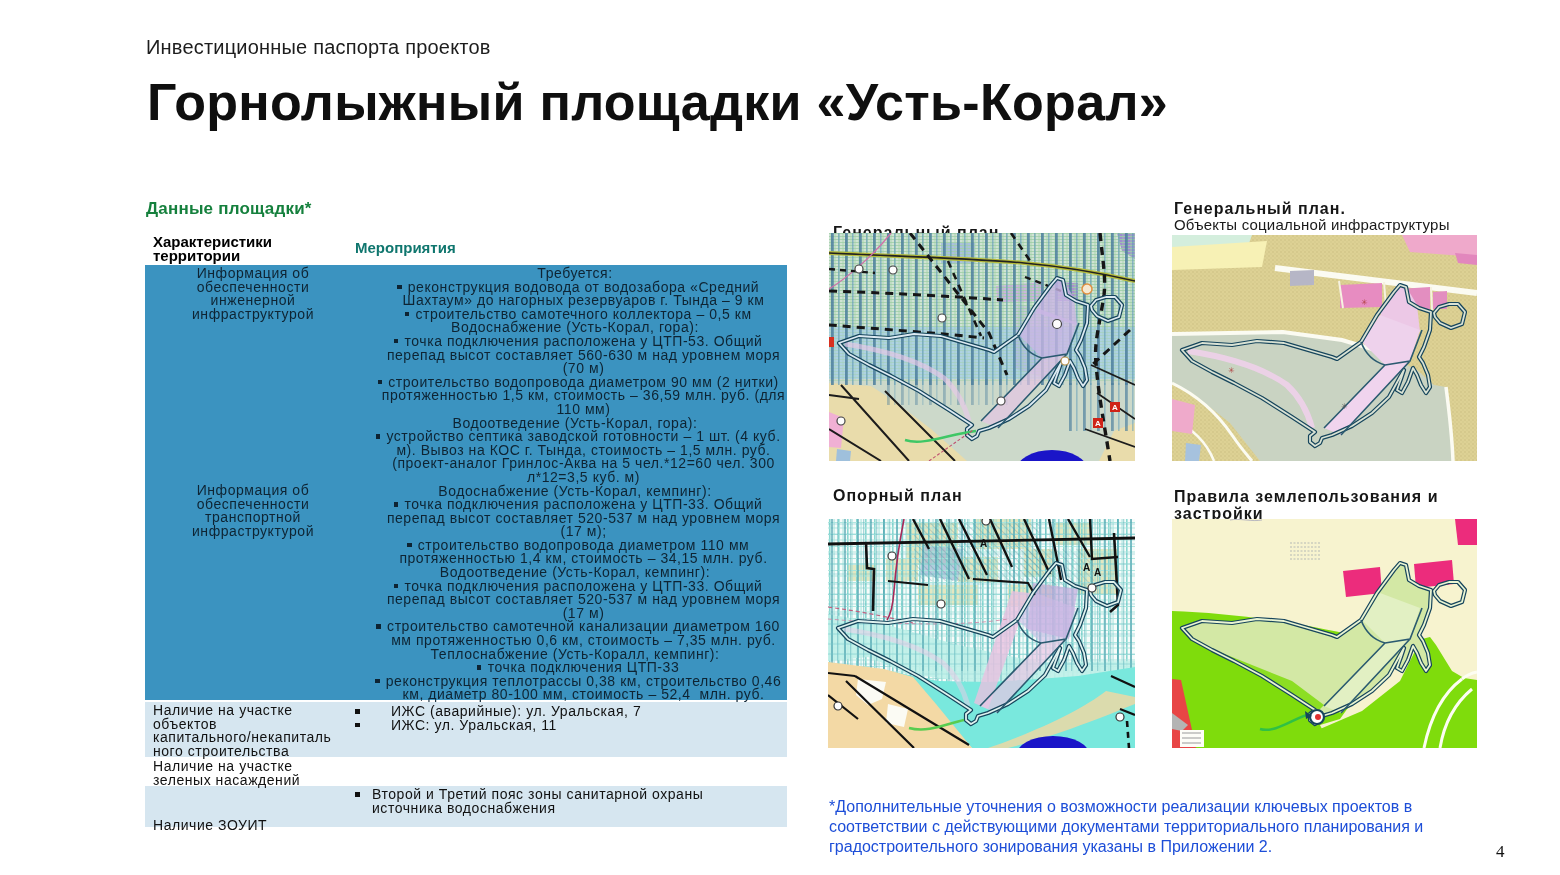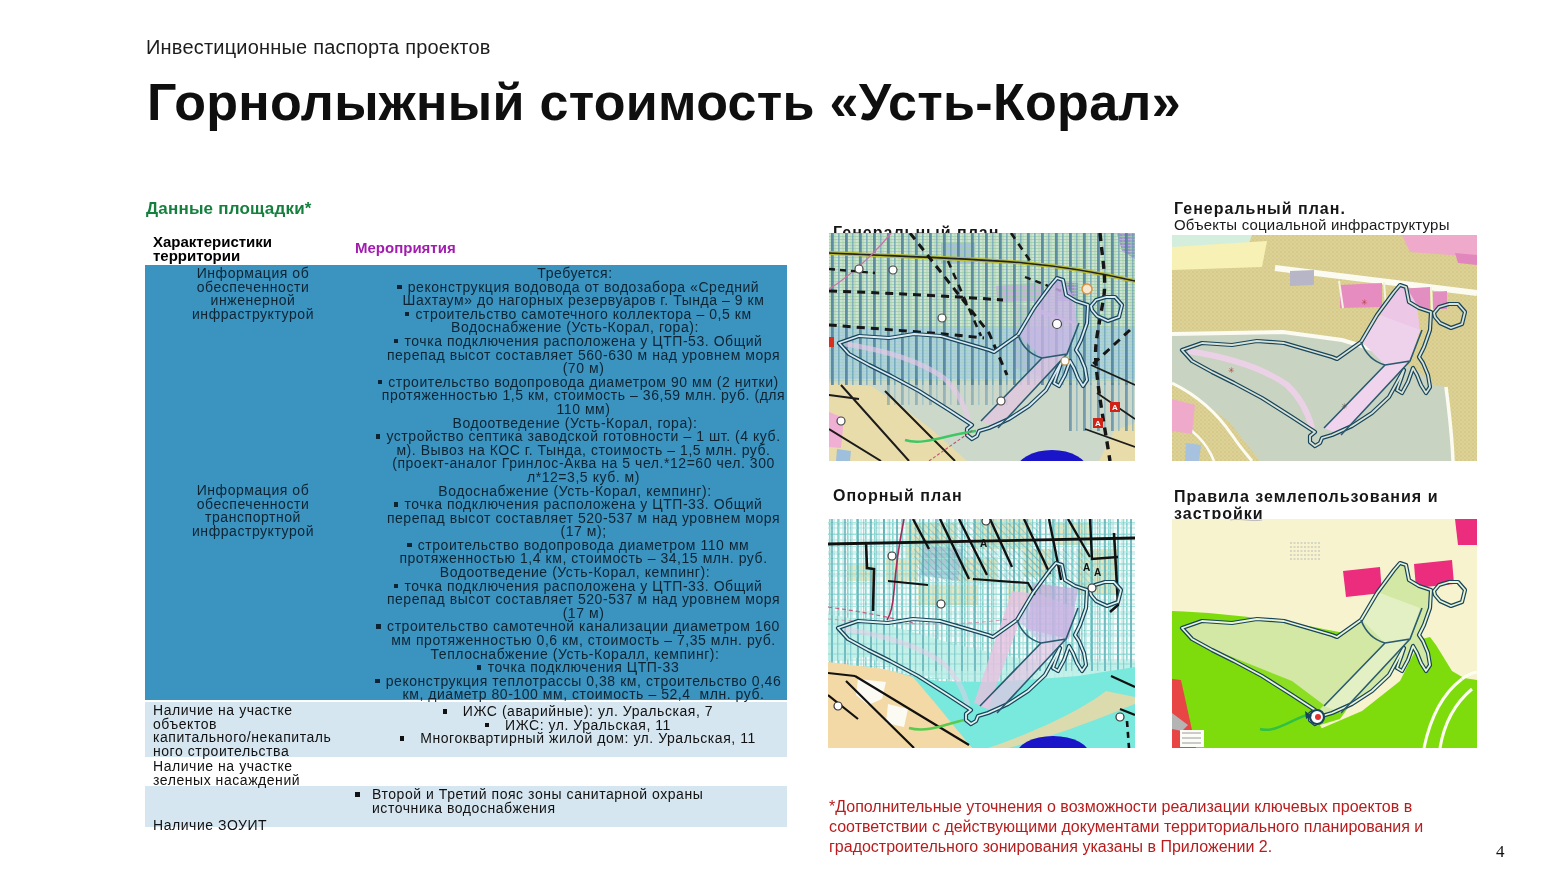--- a/index.html
+++ b/index.html
@@ -12,46 +12,45 @@
 .bw{display:inline-block;width:17px;text-indent:0;}.bw::before{content:"";display:inline-block;width:4.5px;height:4.5px;background:currentColor;vertical-align:2.5px;}
 .bw2{display:inline-block;width:36px;text-indent:0;}.bw2::before{content:"";display:inline-block;width:4.5px;height:4.5px;background:currentColor;vertical-align:2.5px;}
 .bl2{padding-left:36px;text-indent:-36px;}
 .maptitle{font-size:16px;font-weight:bold;color:#161616;letter-spacing:1px;line-height:17px;}
 </style>
 </head>
 <body>
 
 <div class="abs" style="left:146px;top:37px;font-size:20px;line-height:20px;color:#1d1d1d;letter-spacing:0.2px;text-align:center;">Инвестиционные паспорта проектов</div>
 
-<div class="abs" style="left:147px;top:75px;font-size:52px;line-height:54px;font-weight:bold;color:#0f0f0f;letter-spacing:0.3px;">Горнолыжный стоимость «Усть-Корал»</div>
+<div class="abs" style="left:147px;top:75px;font-size:52px;line-height:54px;font-weight:bold;color:#0f0f0f;letter-spacing:0.3px;">Горнолыжный площадки «Усть-Корал»</div>
 
 <div class="abs" style="left:146px;top:200px;font-size:17px;line-height:17px;font-weight:bold;color:#15803d;letter-spacing:0.2px;">Данные площадки*</div>
 
 <div class="abs b" style="left:153px;top:235px;font-size:15px;line-height:13.8px;color:#000000;">Характеристики<br>территории</div>
 
-<div class="abs b" style="left:355px;top:241px;font-size:15px;line-height:13.8px;color:#a21caf;">Мероприятия</div>
+<div class="abs b" style="left:355px;top:241px;font-size:15px;line-height:13.8px;color:#0f766e;">Мероприятия</div>
 
 <div class="abs" style="left:145px;top:265px;width:642px;height:435px;background:#3b93c0;"></div>
 
 <div class="abs" style="left:145px;top:702px;width:642px;height:55px;background:#d6e6f0;"></div>
 
 <div class="abs" style="left:145px;top:786px;width:642px;height:41px;background:#d6e6f0;"></div>
 
 <div class="abs tbl" style="left:153px;top:267px;width:200px;">Информация об<br>обеспеченности<br>инженерной<br>инфраструктурой</div>
 
 <div class="abs tbl" style="left:153px;top:484px;width:200px;">Информация об<br>обеспеченности<br>транспортной<br>инфраструктурой</div>
 
 <div class="abs tbl" style="left:355px;top:267px;width:440px;">Требуется:<div class="bl"><span class="bw"></span>реконструкция водовода от водозабора «Средний<br>Шахтаум» до нагорных резервуаров г. Тында – 9 км</div><div class="bl"><span class="bw"></span>строительство самотечного коллектора – 0,5 км</div>Водоснабжение (Усть-Корал, гора):<div class="bl"><span class="bw"></span>точка подключения расположена у ЦТП-53. Общий<br>перепад высот составляет 560-630 м над уровнем моря<br>(70 м)</div><div class="bl"><span class="bw"></span>строительство водопровода диаметром 90 мм (2 нитки)<br>протяженностью 1,5 км, стоимость – 36,59 млн. руб. (для<br>110 мм)</div>Водоотведение (Усть-Корал, гора):<div class="bl"><span class="bw"></span>устройство септика заводской готовности – 1 шт. (4 куб.<br>м). Вывоз на КОС г. Тында, стоимость – 1,5 млн. руб.<br>(проект-аналог Гринлос-Аква на 5 чел.*12=60 чел. 300<br>л*12=3,5 куб. м)</div>Водоснабжение (Усть-Корал, кемпинг):<div class="bl"><span class="bw"></span>точка подключения расположена у ЦТП-33. Общий<br>перепад высот составляет 520-537 м над уровнем моря<br>(17 м);</div><div class="bl"><span class="bw"></span>строительство водопровода диаметром 110 мм<br>протяженностью 1,4 км, стоимость – 34,15 млн. руб.</div>Водоотведение (Усть-Корал, кемпинг):<div class="bl"><span class="bw"></span>точка подключения расположена у ЦТП-33. Общий<br>перепад высот составляет 520-537 м над уровнем моря<br>(17 м)</div><div class="bl"><span class="bw"></span>строительство самотечной канализации диаметром 160<br>мм протяженностью 0,6 км, стоимость – 7,35 млн. руб.</div>Теплоснабжение (Усть-Коралл, кемпинг):<div class="bl"><span class="bw"></span>точка подключения ЦТП-33</div><div class="bl"><span class="bw"></span>реконструкция теплотрассы 0,38 км, строительство 0,46<br>км, диаметр 80-100 мм, стоимость – 52,4&nbsp; млн. руб.</div></div>
 
 <div class="abs tblk" style="left:153px;top:704px;width:210px;">Наличие на участке<br>объектов<br>капитального/некапиталь<br>ного строительства</div>
 
-<div class="abs tblk" style="left:355px;top:705px;width:430px;text-align:center;">
+<div class="abs tblk" style="left:355px;top:705px;width:430px;">
     <div class="bl2"><span class="bw2"></span>ИЖС (аварийные): ул. Уральская, 7</div>
     <div class="bl2"><span class="bw2"></span>ИЖС: ул. Уральская, 11</div>
-    <div class="bl2"><span class="bw2"></span>Многоквартирный жилой дом: ул. Уральская, 11</div>
   </div>
 
 <div class="abs tblk" style="left:153px;top:760px;width:210px;">Наличие на участке<br>зеленых насаждений</div>
 
 <div class="abs tblk" style="left:153px;top:799px;width:210px;margin-top:20px;">Наличие ЗОУИТ</div>
 
 <div class="abs tblk" style="left:355px;top:788px;width:430px;">
     <div class="bl"><span class="bw"></span>Второй и Третий пояс зоны санитарной охраны<br>источника водоснабжения</div>
   </div>
 
@@ -389,15 +388,15 @@
 <path d="M268,229 C272,205 282,185 300,170" fill="none" stroke="#fdfdf2" stroke-width="3"></path>
 <path d="M290,160 C295,156 300,154 305,153" fill="none" stroke="#fdfdf2" stroke-width="3"></path>
 
 <path d="M88,210 C105,215 125,196 140,195" fill="none" stroke="#30c045" stroke-width="2.5"></path>
 
 <circle cx="145" cy="198" r="7" fill="#fff" stroke="#17455c" stroke-width="2.2"></circle>
 <circle cx="146" cy="198" r="3" fill="#e03030"></circle>
 <path d="M133,192 L140,197 L134,200 Z" fill="#17455c"></path>
 </svg>
 
-<div class="abs" style="left:829px;top:797px;font-size:16px;line-height:20px;color:#b91c1c;">*Дополнительные уточнения о возможности реализации ключевых проектов в<br>соответствии с действующими документами территориального планирования и<br>градостроительного зонирования указаны в Приложении 2.</div>
+<div class="abs" style="left:829px;top:797px;font-size:16px;line-height:20px;color:#1d4ed8;">*Дополнительные уточнения о возможности реализации ключевых проектов в<br>соответствии с действующими документами территориального планирования и<br>градостроительного зонирования указаны в Приложении 2.</div>
 
 <div class="abs" style="left:1496px;top:842px;font-size:17px;font-family:'Liberation Serif',serif;color:#111;">4</div>
 
 </body></html>

